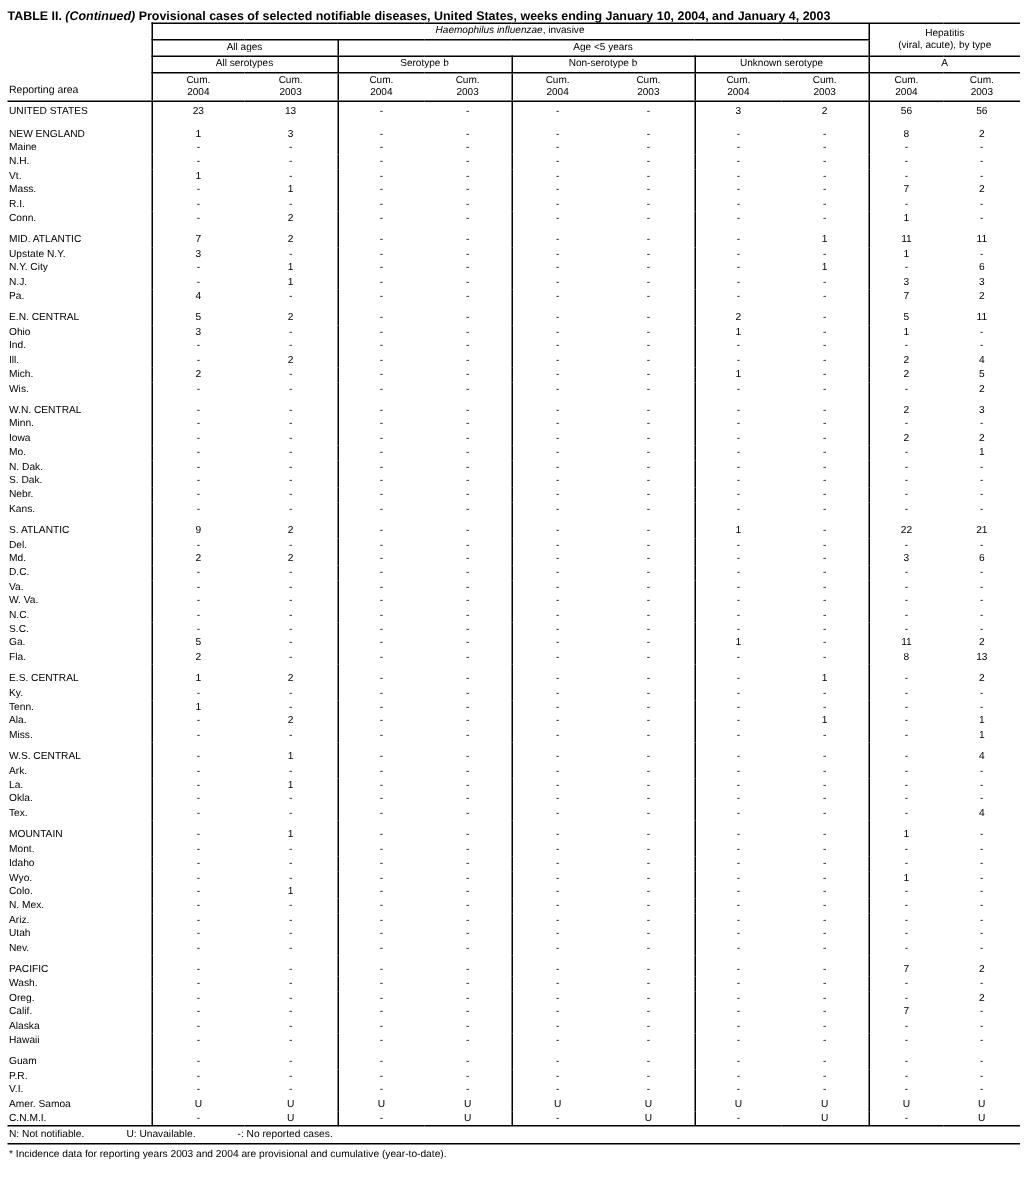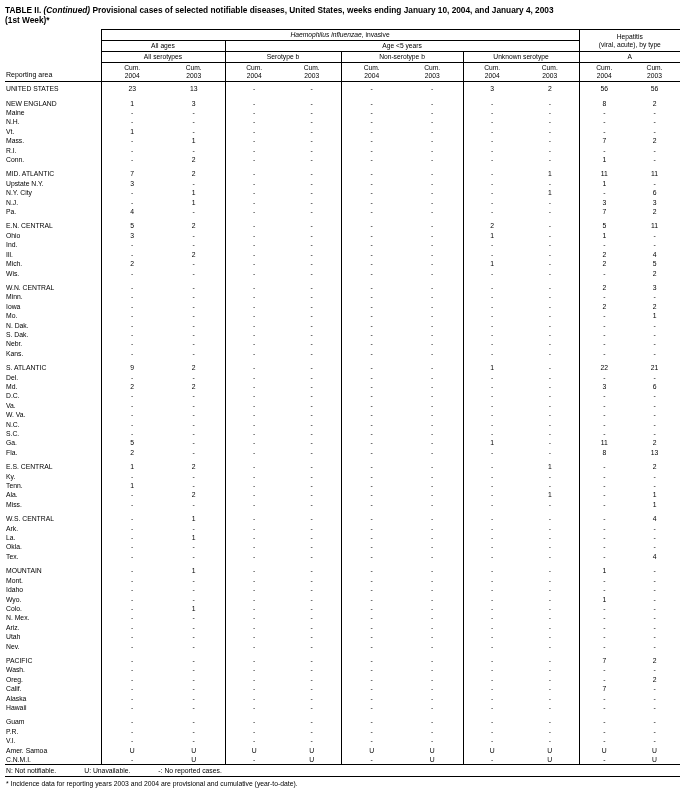--- a/index.html
+++ b/index.html
@@ -42,21 +42,20 @@
   .foot2 { font-size: 6.8px; line-height: 9px; padding: 2px 0 0 1px; }
 </style>
 </head>
 <body>
 
 <div class="page">
 
   <div class="title">
     <span>TABLE II. </span><span class="it">(Continued)</span><span> Provisional cases of selected notifiable diseases, United States, weeks ending January 10, 2004, and January 4, 2003</span>
   </div>
-  <div class="week-line">(1st Week)*</div>
 
   <table>
     <colgroup>
       <col style="width:96px">
       <col style="width:62px">
         <col style="width:62px">
       <col style="width:58px">
         <col style="width:58px">
       <col style="width:61px">
         <col style="width:61px">

